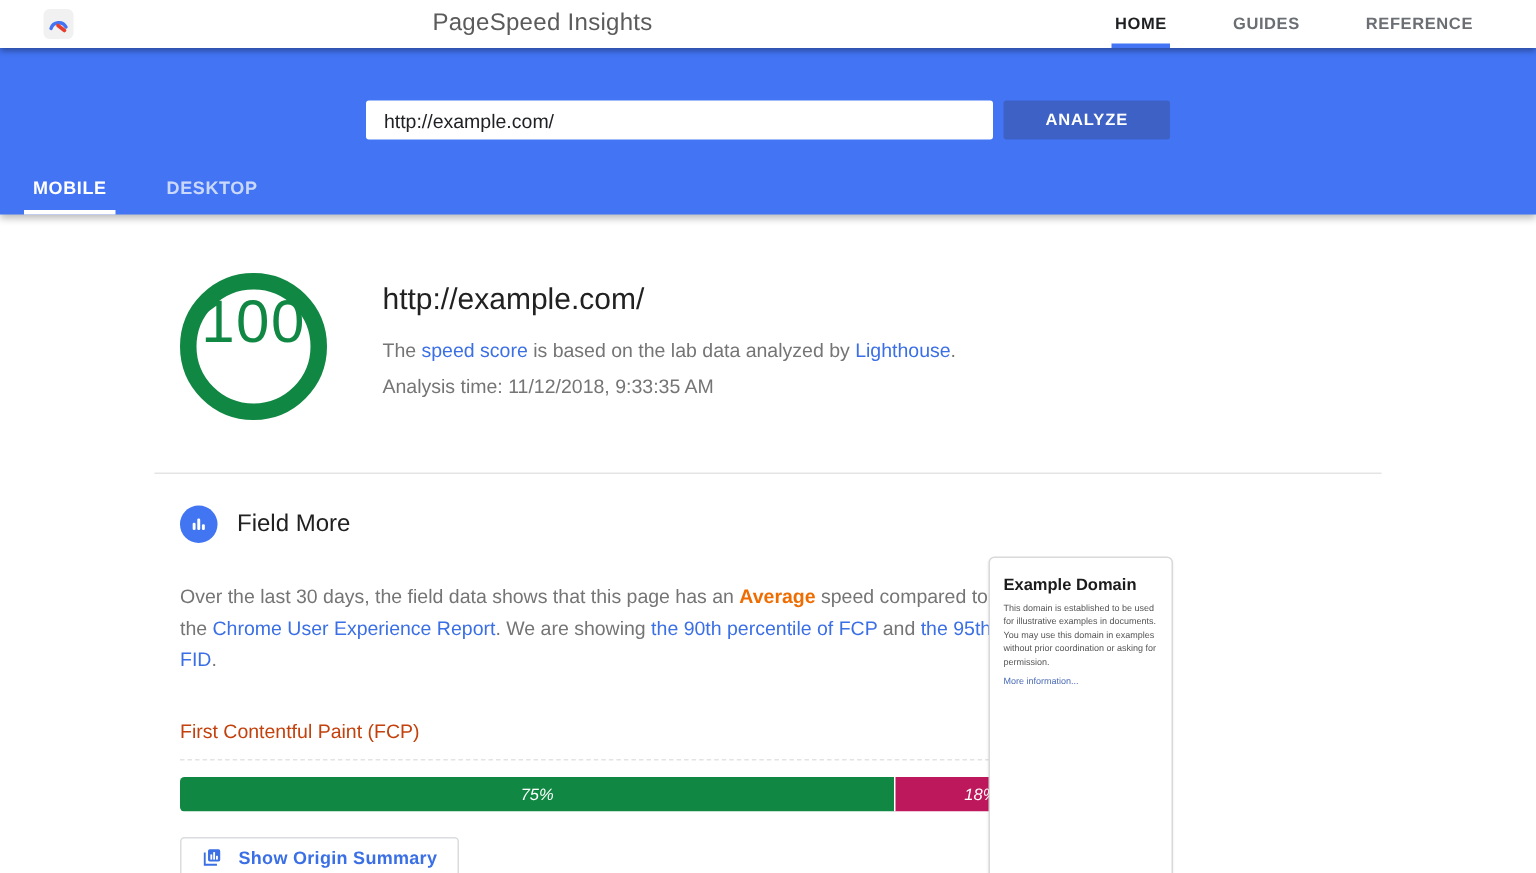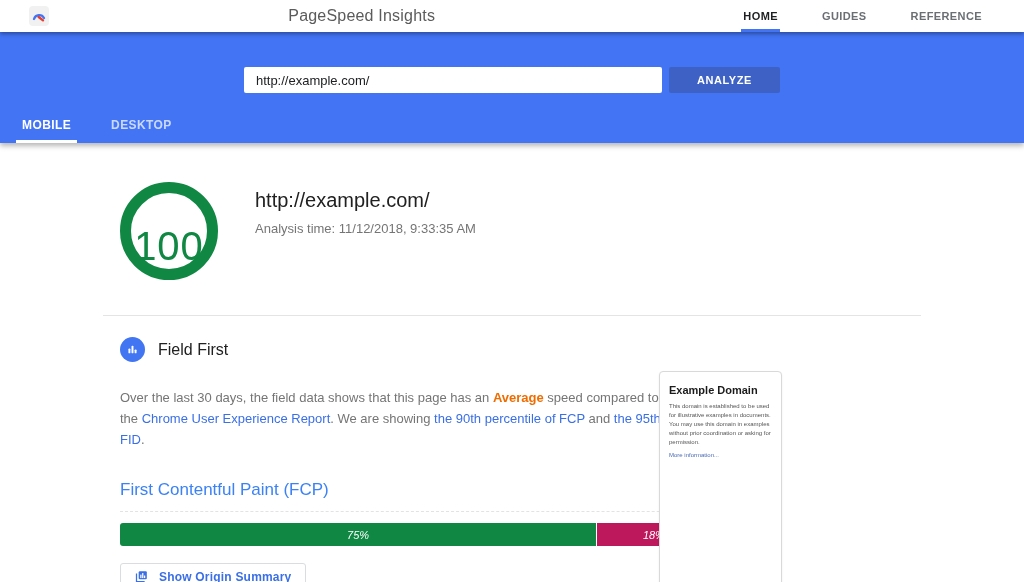--- a/index.html
+++ b/index.html
@@ -31,21 +31,21 @@
   .tabs { margin-top:auto; display:flex; padding-left:16px; }
   .tab { padding:0 6px 8px 6px; margin-right:28px; font-size:12px; font-weight:bold;
     letter-spacing:.4px; color:rgba(255,255,255,.72); cursor:pointer;
     border-bottom:3px solid transparent; }
   .tab.active { color:#fff; border-bottom-color:#fff; }
 
   
   main { position:relative; padding:0 120px; }
   .score-row { display:flex; margin-top:39px; }
   .score-circle { width:98px; height:98px; border:11px solid #108843; border-radius:50%;
-    display:flex; align-items:flex-end; justify-content:center; flex:none; }
+    display:flex; align-items:flex-start; justify-content:center; flex:none; }
   .score-number { font-size:40px; color:#108843; letter-spacing:1px; }
   .score-info { margin-left:37px; padding-top:7px; }
   .result-url { font-size:20px; font-weight:normal; color:#212121; }
   .score-desc { margin-top:14px; font-size:13px; color:#757575; }
   .score-desc a, .fd-para a { color:#3b6fe5; text-decoration:none; cursor:pointer; }
   .analysis-time { margin-top:9px; font-size:13px; color:#757575; }
   .scale-row { margin-top:10px; font-size:13px; color:#757575; display:flex; align-items:center; }
   .pill { display:inline-block; width:16px; height:8px; border-radius:4px;
     margin:0 7px 0 13px; }
   .divider { border:none; border-top:1px solid #e4e4e4; margin:35px -17px 0 -17px; }
@@ -56,21 +56,21 @@
     display:flex; align-items:center; justify-content:center; flex:none; }
   .section-title { margin-left:13px; font-size:16px; color:#212121; }
   .fd-para { margin-top:25px; max-width:642px; font-size:13px; line-height:21px; color:#757575; }
   .avg-word { color:#ef6c00; font-weight:bold; }
 
   .metrics { display:flex; margin-top:30px; max-width:635px; }
   .metric { flex:1; }
   .metric + .metric { margin-left:23px; }
   .metric-head { display:flex; align-items:center; padding-bottom:11px;
     border-bottom:1px dashed #e3e3e3; }
-  .metric-name { font-size:17px; color:#3b82f6; }
+  .metric-name { font-size:13px; color:#c2410c; }
   .metric-value { margin-left:auto; font-size:13px; color:#ef6c00; }
   .info-dot { width:14px; height:14px; border-radius:50%; background:#ef7612; color:#fff;
     font-size:9px; font-weight:bold; display:flex; align-items:center; justify-content:center;
     margin-left:6px; cursor:pointer; font-style:normal; }
   .bar { display:flex; height:23px; margin-top:11px; border-radius:3px; overflow:hidden; }
   .seg { display:flex; align-items:center; justify-content:center; color:#fff;
     font-size:11px;font-style:italic; }
   .seg + .seg { border-left:1px solid #fff; }
 
   .origin-btn { display:inline-flex; align-items:center; margin-top:17px; height:27px;
@@ -117,36 +117,37 @@
 </div>
 
 <main>
 
   <section class="score-row">
     <div class="score-circle">
       <div class="score-number">100</div>
     </div>
     <div class="score-info">
       <h1 class="result-url">http://example.com/</h1>
+      <p class="score-desc"><span>The </span><a>speed score</a><span> is based on the lab data analyzed by </span><a>Lighthouse</a><span>.</span></p>
       <p class="analysis-time">Analysis time: 11/12/2018, 9:33:35 AM</p>
     </div>
   </section>
 
   <hr class="divider">
 
   <section>
     <div class="section-head">
       <div class="section-icon">
         <svg width="13" height="13" viewBox="0 0 24 24">
           <rect x="4.5" y="10" width="3.6" height="9" rx="1.6" fill="#fff"></rect>
           <rect x="10.2" y="5" width="3.6" height="14" rx="1.6" fill="#fff"></rect>
           <rect x="15.9" y="12" width="3.6" height="7" rx="1.6" fill="#fff"></rect>
         </svg>
       </div>
-      <div class="section-title">Field First</div>
+      <div class="section-title">Field More</div>
     </div>
 
     <p class="fd-para"><span>Over the last 30 days, the field data shows that this page has an </span><span class="avg-word">Average</span><span> speed compared to other pages in the </span><a>Chrome User Experience Report</a><span>. We are showing </span><a>the 90th percentile of FCP</a><span> and </span><a>the 95th percentile of FID</a><span>.</span></p>
 
     <div class="metrics">
       <div class="metric">
         <div class="metric-head">
           <span class="metric-name">First Contentful Paint (FCP)</span>
           <span class="metric-value">1.9 s</span>
           <i class="info-dot">i</i>

